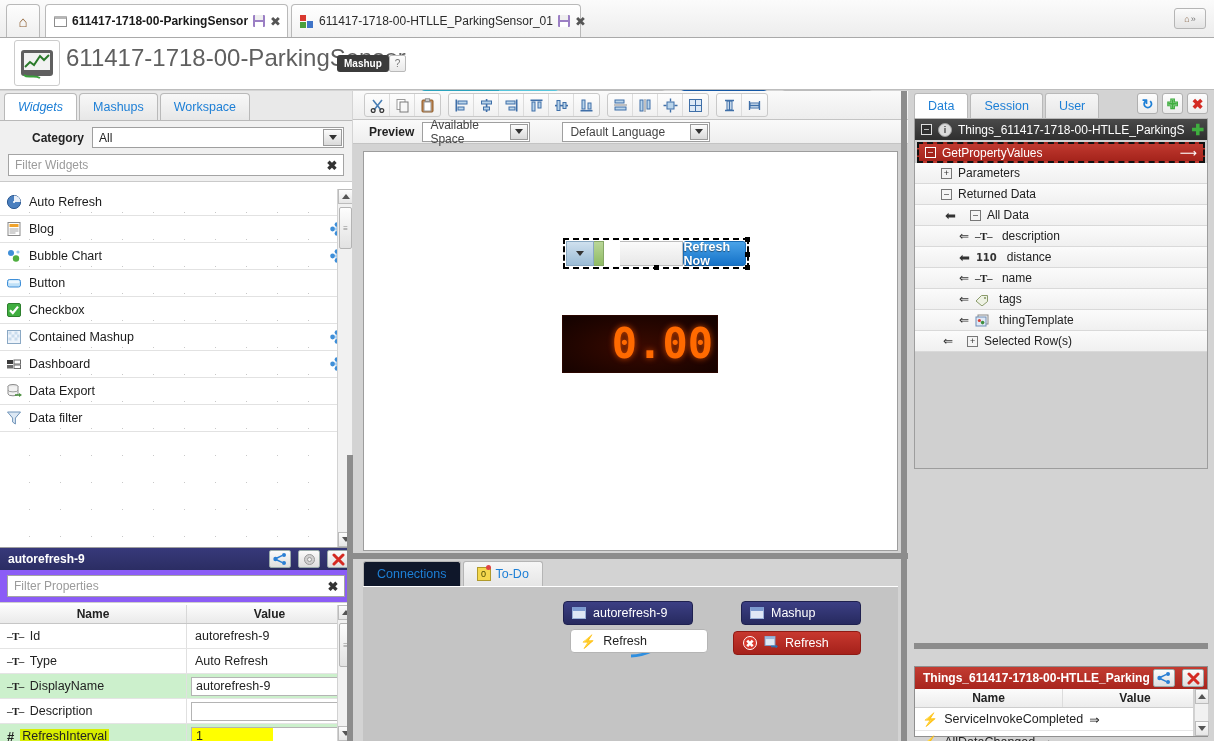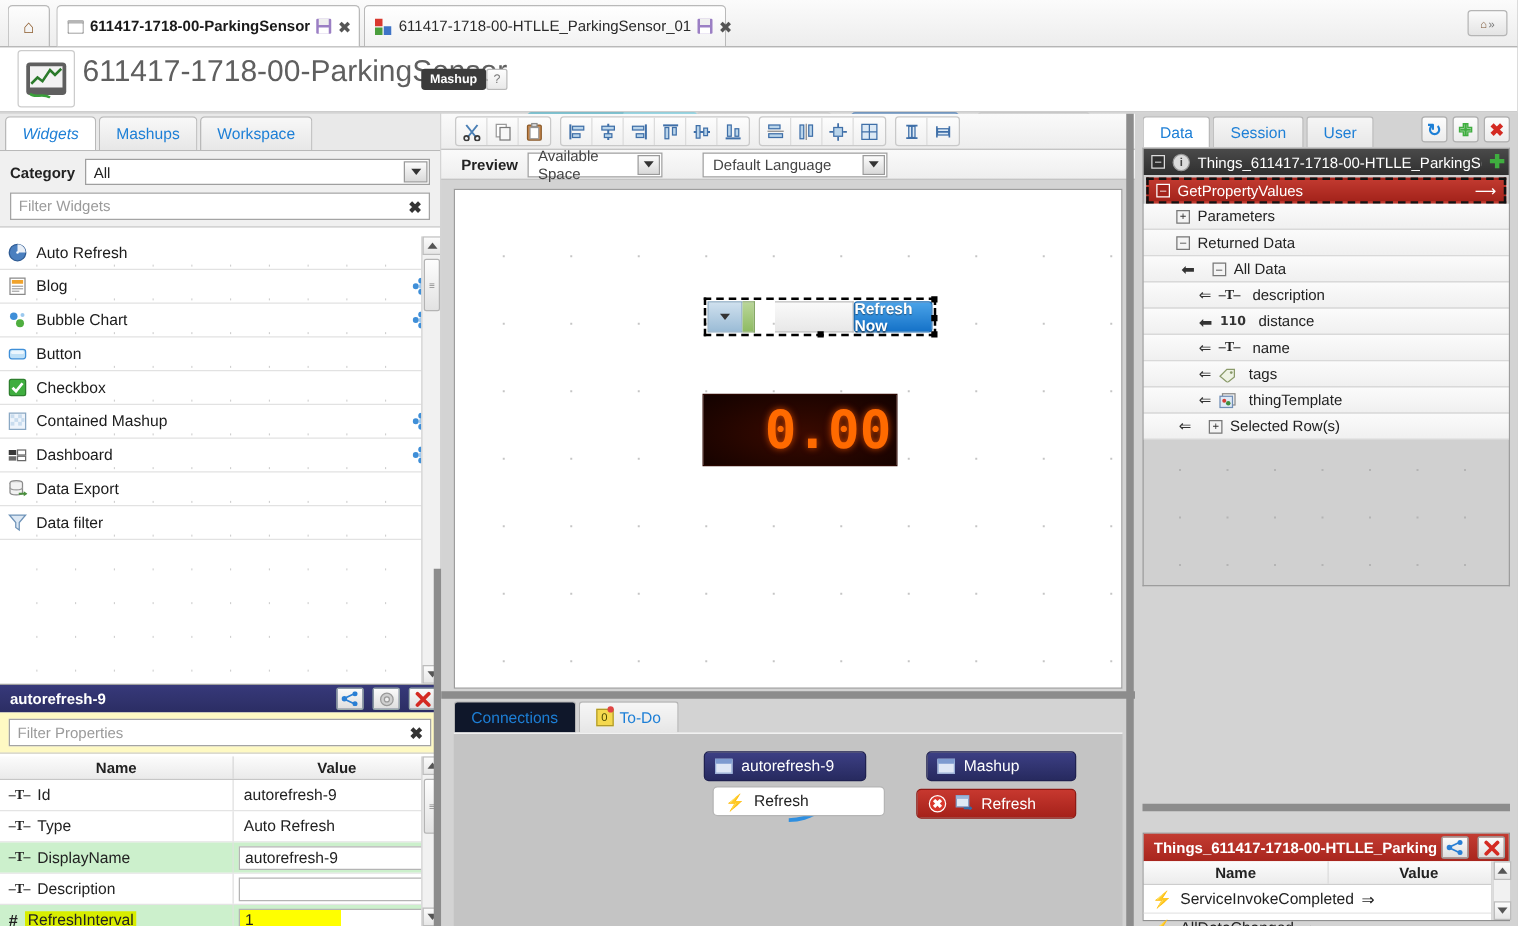--- a/index.html
+++ b/index.html
@@ -141,21 +141,21 @@
     border: 1px solid #b9b9b9; border-bottom: none; border-radius: 4px 4px 0 0;
     font-size: 12.5px; color: #1d7fd6; cursor: pointer;
   }
   .ptab.active { background: #ffffff; font-style: italic; }
   .widgets-panel {
     position: absolute; left: 0; top: 29px; width: 352px; height: 427px;
     background: #fff; border-top: 1px solid #b9b9b9;
   }
   .filter-area { padding: 6px 8px 5px 8px; background: #f0f0f0; border-bottom: 1px solid #cacaca; }
   .row-cat { display: flex; align-items: center; gap: 8px; margin-bottom: 6px; }
-  .row-cat .lbl { font-weight: bold; font-size: 12px; }
+  .row-cat .lbl { font-weight: bold; font-size: 12px; margin-left: 24px; }
   .sel-box {
     flex: 1; height: 21px; background: #fff; border: 1px solid #9f9f9f;
     display: flex; align-items: center; position: relative; padding-left: 6px; font-size: 12px;
   }
   .sel-box .arrow {
     position: absolute; right: 1px; top: 1px; width: 19px; height: 17px;
     background: linear-gradient(#fcfcfc,#dadada); border: 1px solid #9a9a9a;
     display: flex; align-items: center; justify-content: center;
   }
   .caret-dn { width: 0; height: 0; border-left: 4px solid transparent; border-right: 4px solid transparent; border-top: 5px solid #333; }
@@ -213,21 +213,21 @@
     height: 22px; background: linear-gradient(#37397a,#2b2d63);
     display: flex; align-items: center; padding-left: 8px; gap: 4px;
     color: #fff; font-weight: bold; font-size: 12px;
   }
   .props-title .t { flex: 1; }
   .tbtn {
     width: 22px; height: 18px; border: 1px solid #9aa; border-radius: 2px;
     background: linear-gradient(#fbfbfb,#dedede);
     display: flex; align-items: center; justify-content: center; margin-right: 3px; cursor: pointer;
   }
-  .props-filter { padding: 5px 7px; background: #fef9c3; border-bottom: 1px solid #cfcfcf; }
+  .props-filter { padding: 5px 7px; background: #8b5cf6; border-bottom: 1px solid #cfcfcf; }
   .ptable { position: absolute; left: 0; right: 0; top: 57px; bottom: 0; overflow: hidden; background:#fff; }
   .phead {
     display: flex; height: 19px; background: linear-gradient(#fcfcfc,#eaeaea);
     border-bottom: 1px solid #c6c6c6; font-weight: bold; font-size: 12px;
   }
   .phead .c1 { width: 187px; text-align: center; border-right: 1px solid #d8d8d8; line-height: 18px; }
   .phead .c2 { flex: 1; text-align: center; line-height: 18px; }
   .prow { display: flex; height: 25px; border-bottom: 1px solid #e4e4e4; align-items: stretch; }
   .prow .c1 {
     width: 187px; display: flex; align-items: center; gap: 6px; padding-left: 7px;

